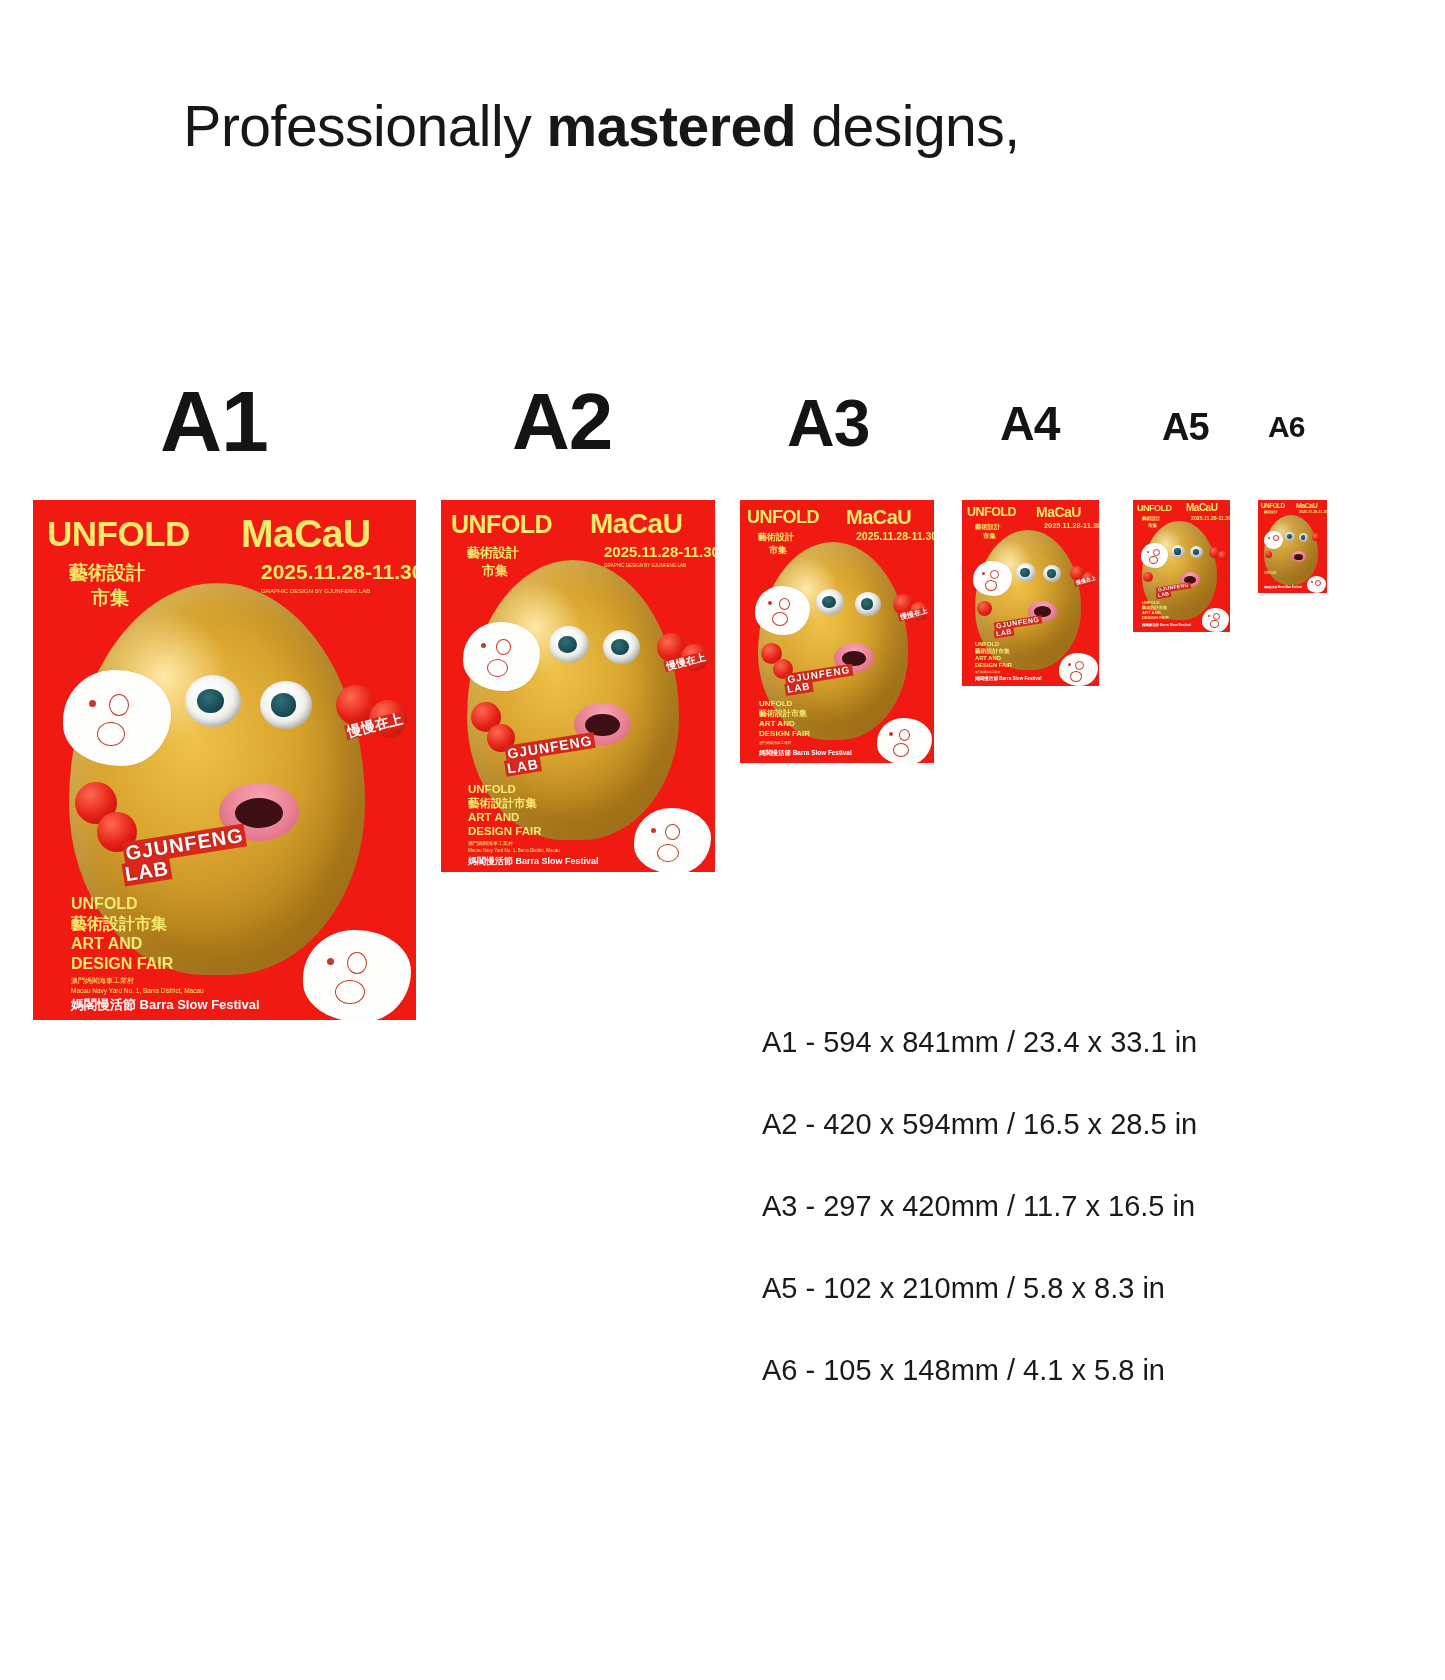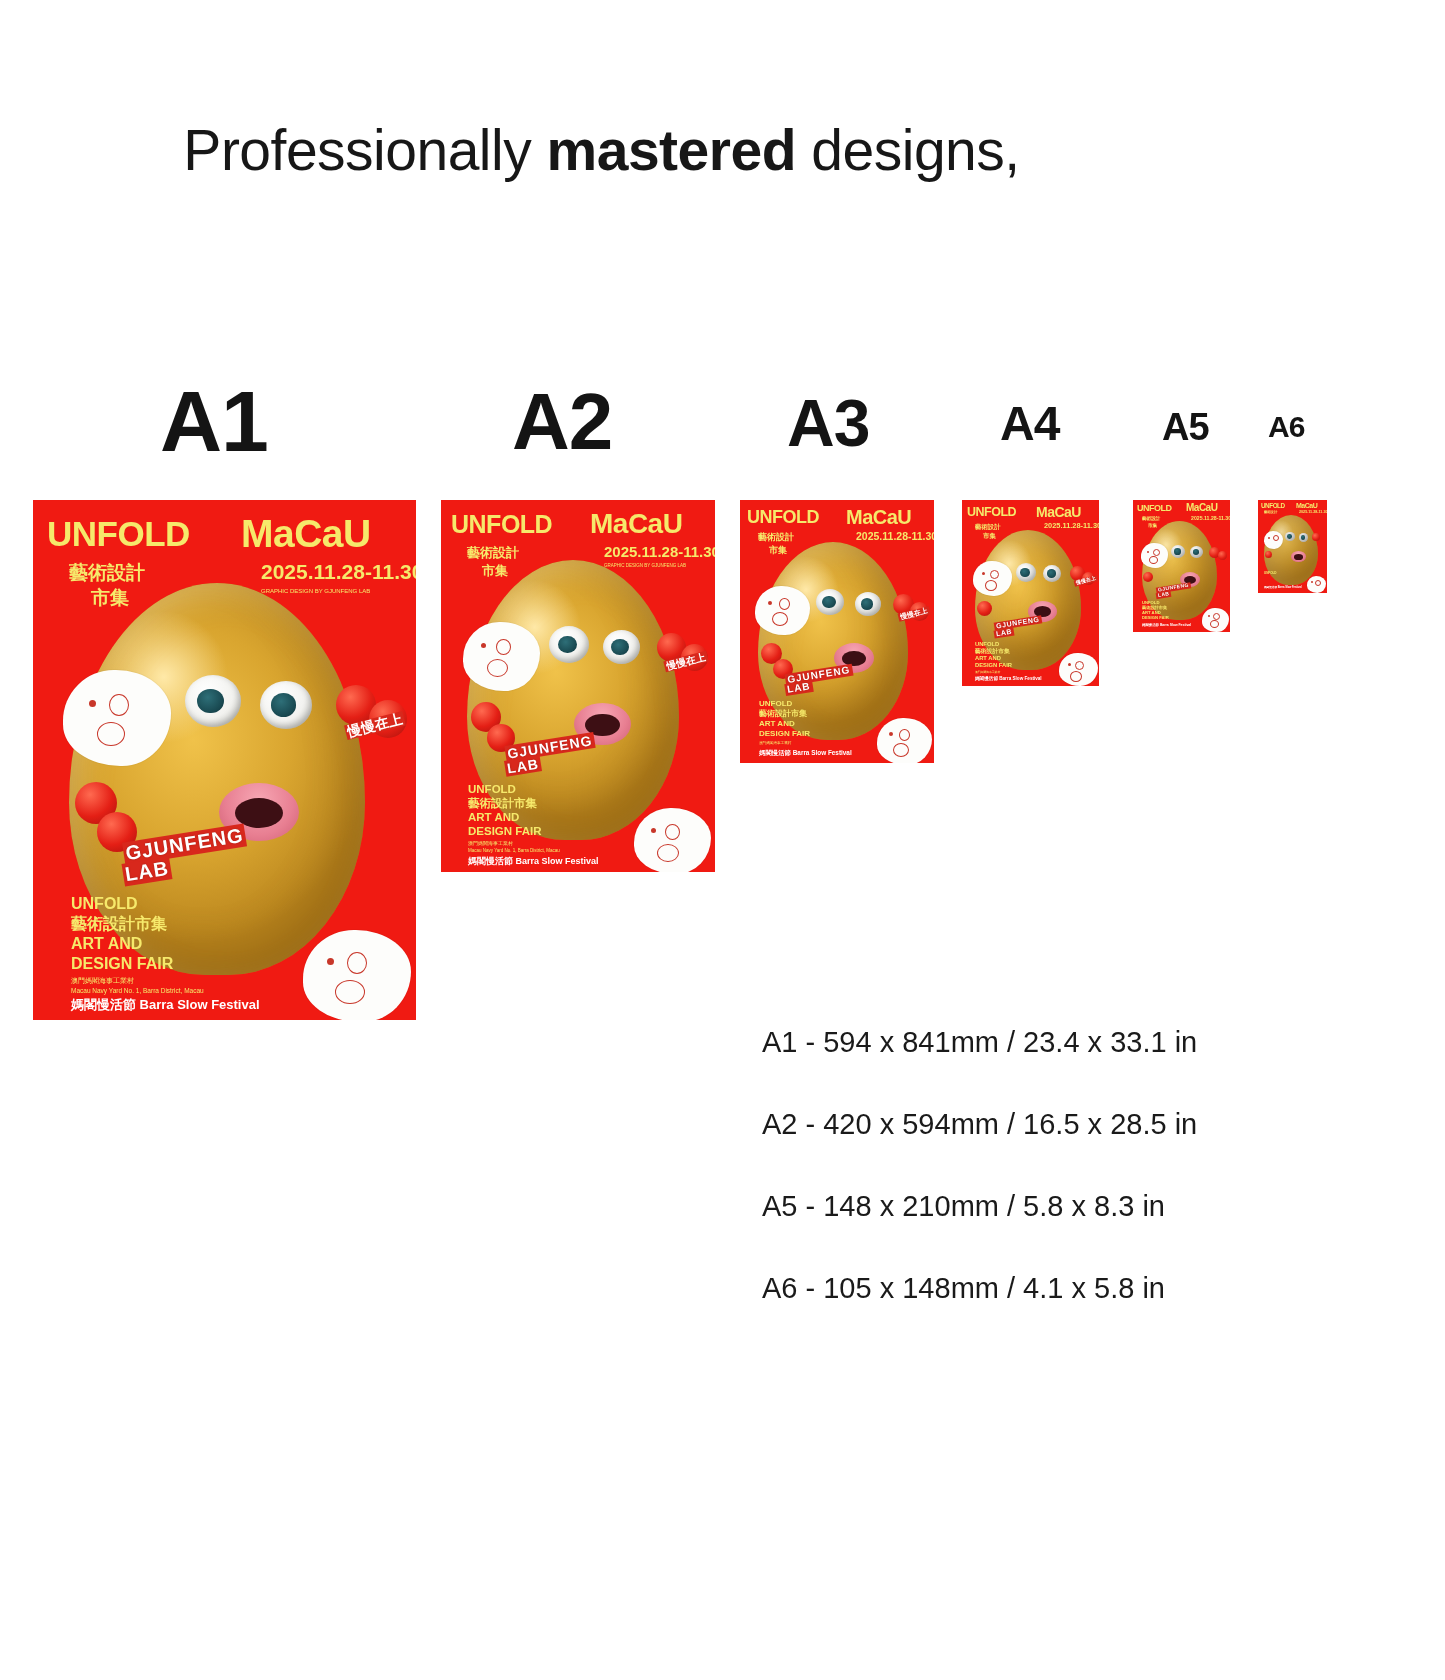--- a/index.html
+++ b/index.html
@@ -12,21 +12,21 @@
     height: 1680px;
     position: relative;
     font-family: "Liberation Sans", sans-serif;
     color: #1a1a1a;
     overflow: hidden;
   }
 
   
   .heading {
     position: absolute;
-    top: 104px;
+    top: 80px;
     left: 0;
     width: 1203px;
     text-align: center;
     font-size: 57px;
     line-height: 1.62;
     letter-spacing: -0.5px;
     color: #171717;
     font-weight: 400;
   }
   .heading .b { font-weight: 700; }
@@ -424,15 +424,16 @@
   <div class="ptitle" style="left:38px; top:2px; font-size:7px;">MaCaU</div>
   <div class="pdate" style="left:41px; top:11px; font-size:3.7px;">2025.11.28-11.30</div>
   <div class="pcn" style="left:6px; top:11px; font-size:3.3px;">藝術設計</div>
   <div class="pinfo" style="left:6px; top:72px; font-size:3px;">UNFOLD</div>
   <div class="pfoot" style="left:6px; top:86px; font-size:2.6px;">媽閣慢活節 Barra Slow Festival</div>
 </div>
 
 <div class="dim-list">
   <div class="dim-row">A1 - 594 x 841mm  /  23.4 x 33.1 in</div>
   <div class="dim-row">A2  - 420 x 594mm / 16.5 x 28.5 in</div>
-  <div class="dim-row">A5 - 148 x 210mm / 5.8 x 8.3 in</div>
+  <div class="dim-row">A3 - 297 x 420mm  /  11.7 x 16.5 in</div>
+  <div class="dim-row">A5 - 102 x 210mm / 5.8 x 8.3 in</div>
   <div class="dim-row">A6 - 105 x 148mm / 4.1 x 5.8 in</div>
 </div>
 
 </body></html>

